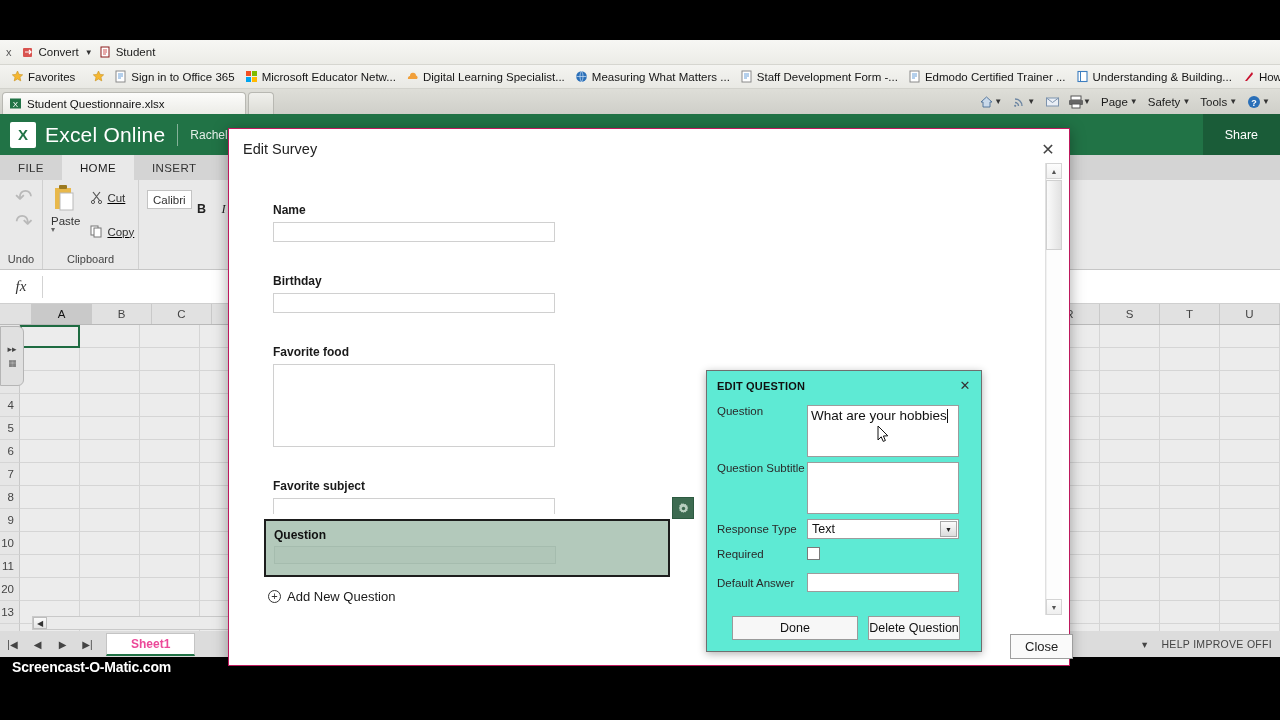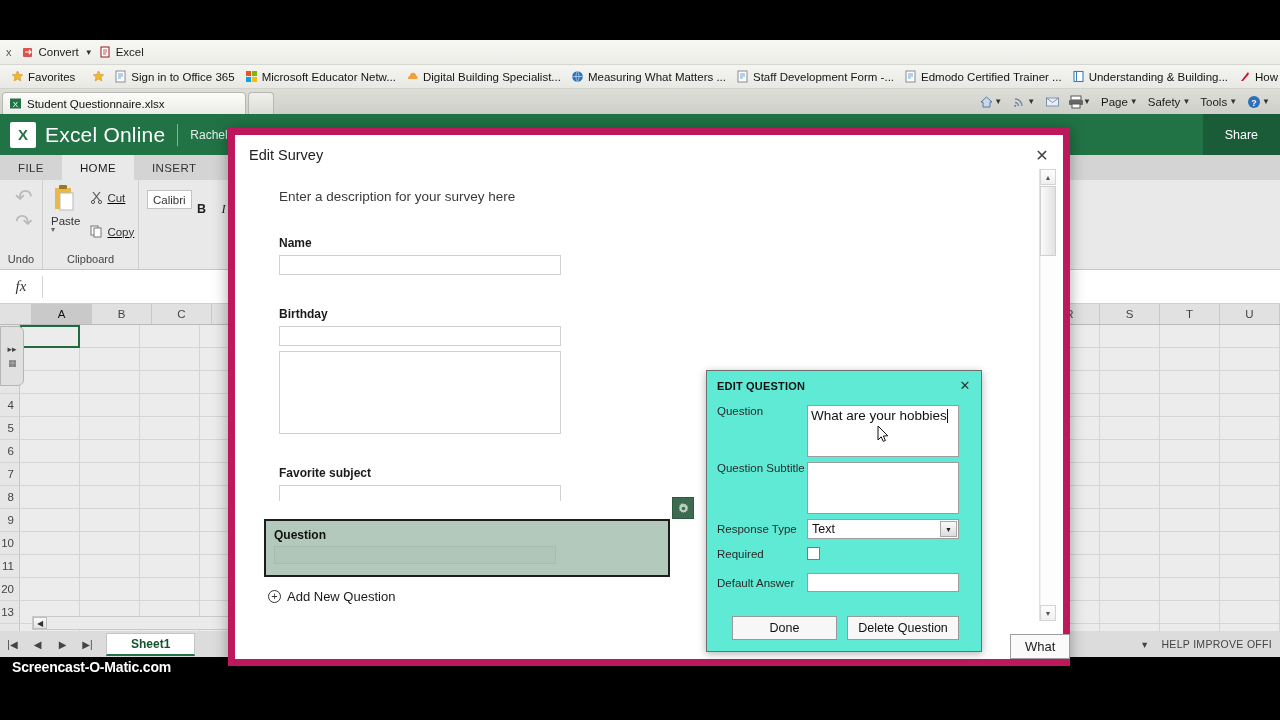--- a/index.html
+++ b/index.html
@@ -161,35 +161,35 @@
              background: #ebebeb; border: 1px solid #c9c9c9; display: flex; align-items: center; }
   .hs-arrow { width: 14px; height: 12px; display: flex; align-items: center;
               justify-content: center; font-size: 8px; color: #333;
               border: 1px solid #bdbdbd; background: linear-gradient(#fbfbfb,#e4e4e4); }
 
   .sheet-bar { position: absolute; left: 0; top: 631px; width: 1280px; height: 26px;
                background: #dcdcdc; display: flex; align-items: center; }
   .navb { width: 25px; text-align: center; font-size: 10px; color: #444; }
   .sheet-tab { margin-left: 6px; padding: 3px 24px; background: #fff;
                border: 1px solid #c4c4c4; border-bottom: 2px solid #217346;
-               font-size: 12px; font-weight: bold; color: #14532d; }
+               font-size: 12px; font-weight: bold; color: #ec4899; }
   .status-right { margin-left: auto; display: flex; align-items: center; gap: 14px;
                   padding-right: 8px; font-size: 10.5px; color: #444; letter-spacing: .3px; }
 
   .watermark {
     position: absolute; left: 6px; top: 658px;
     font-family: "Liberation Sans", sans-serif; font-weight: bold; font-size: 14px;
     color: #fff; background: #000; padding: 1px 6px; letter-spacing: -0.2px;
     text-shadow: 0 0 2px #000;
   }
 
   
   .survey-dlg {
     position: absolute; left: 228px; top: 128px; width: 842px; height: 538px;
-    background: #fff; border: 7px solid #be185d;
+    background: #fff; border: 1px solid #be185d;
     box-shadow: 0 2px 14px rgba(0,0,0,.35);
   }
   .survey-title { position: absolute; left: 14px; top: 12px; font-size: 14.5px; color: #222; }
   .survey-close { position: absolute; right: 10px; top: 9px; width: 22px; height: 22px;
                   display: flex; align-items: center; justify-content: center;
                   font-size: 16px; color: #444; }
   .survey-body { position: absolute; left: 0; top: 42px; width: 810px; height: 496px;
                  overflow: hidden; padding: 0 0 0 44px; }
   .survey-desc { font-size: 13.5px; color: #3a3a3a; margin-top: 12px; }
   .q-label { font-size: 12px; font-weight: bold; color: #1a1a1a; margin-top: 32px; }
@@ -284,21 +284,21 @@
         <span>Convert</span>
       </div>
       <span class="caret">▼</span>
       <div class="cmd-item">
         <span class="ico">
           <svg width="13" height="13" viewBox="0 0 13 13">
               <rect x="2" y="1" width="8" height="10" fill="#fff" stroke="#8b1a1a" stroke-width="1"></rect>
               <path d="M4 4h4M4 6h4M4 8h3" stroke="#c44" stroke-width=".9"></path>
             </svg>
         </span>
-        <span>Excel</span>
+        <span>Student</span>
       </div>
     </div>
 
     <div class="favbar">
       <div class="fav-item">
         <span class="ico">
           <svg width="13" height="13" viewBox="0 0 13 13">
               <path d="M6.5 1l1.6 3.4 3.6.4-2.7 2.5.8 3.6-3.3-1.9-3.3 1.9.8-3.6L1.3 4.8l3.6-.4z" fill="#f5b731" stroke="#c8911f" stroke-width=".6"></path>
             </svg>
         </span>
@@ -330,21 +330,21 @@
             </svg>
           </span>
         <span>Microsoft Educator Netw...</span>
       </div>
       <div class="fav-item">
         <span class="ico">
             <svg width="13" height="13" viewBox="0 0 13 13">
               <path d="M2 9a2.2 2.2 0 012-2.9A3 3 0 0110 5.6 2 2 0 0111 9z" fill="#f1a03a"></path>
             </svg>
           </span>
-        <span>Digital Building Specialist...</span>
+        <span>Digital Learning Specialist...</span>
       </div>
       <div class="fav-item">
         <span class="ico">
             <svg width="13" height="13" viewBox="0 0 13 13">
               <circle cx="6.5" cy="6.5" r="5.3" fill="#2a6fb8"></circle>
               <path d="M1.5 6.5h10M6.5 1.2c2 2.5 2 8 0 10.6M6.5 1.2c-2 2.5-2 8 0 10.6" stroke="#cfe3f6" stroke-width=".7" fill="none"></path>
             </svg>
           </span>
         <span>Measuring What Matters ...</span>
       </div>
@@ -920,28 +920,28 @@
     </div>
   </div>
 
   <div class="watermark">Screencast-O-Matic.com</div>
 
   <div class="survey-dlg">
     <div class="survey-title">Edit Survey</div>
     <div class="survey-close">✕</div>
 
     <div class="survey-body">
-      <div class="survey-desc">Enter a description for your survey here</div>
 
       <div class="q-label">Name</div>
       <div class="q-input"></div>
 
       <div class="q-label">Birthday</div>
       <div class="q-input"></div>
 
+      <div class="q-label">Favorite food</div>
       <div class="q-input tall"></div>
 
       <div class="q-label">Favorite subject</div>
       <div class="q-input cut"></div>
     </div>
 
     <div class="vscroll">
       <div class="vs-arrow">▲</div>
       <div class="vs-track"></div>
       <div class="vs-thumb"></div>
@@ -958,21 +958,21 @@
     <svg width="13" height="13" viewBox="0 0 13 13">
         <path d="M6.5 1.4l1 .9 1.3-.3.5 1.3 1.3.5-.3 1.3.9 1-.9 1 .3 1.3-1.3.5-.5 1.3-1.3-.3-1 .9-1-.9-1.3.3-.5-1.3-1.3-.5.3-1.3-.9-1 .9-1L2.4 3.3l1.3-.5.5-1.3 1.3.3z" fill="#b9cfc0"></path>
         <circle cx="6.5" cy="6.5" r="1.7" fill="#3d6b51"></circle>
       </svg>
   </div>
   <div class="addnew">
     <span class="plus-circle">+</span>
     <span>Add New Question</span>
   </div>
 
-  <div class="close-btn">What</div>
+  <div class="close-btn">Close</div>
 
   <div class="eq-panel">
     <div class="eq-title">EDIT QUESTION</div>
     <div class="eq-close">✕</div>
 
     <div class="eq-row" style="left:0;top:34px;">
       <div class="eq-label">Question</div>
       <div class="eq-field eq-textarea"><span>What are your hobbies</span><span class="caret-bar"></span></div>
     </div>
 
@@ -993,22 +993,22 @@
       <div class="eq-label">Required</div>
       <div class="eq-check"></div>
     </div>
 
     <div class="eq-row" style="left:0;top:202px;align-items:center;">
       <div class="eq-label">Default Answer</div>
       <div class="eq-field eq-text"></div>
     </div>
 
     <div class="eq-btns">
-      <div class="eq-btn" style="width:105px;">Done</div>
-      <div class="eq-btn" style="width:112px;">Delete Question</div>
+      <div class="eq-btn" style="width:126px;">Done</div>
+      <div class="eq-btn" style="width:92px;">Delete Question</div>
     </div>
   </div>
 
   <div class="cursor">
     <svg width="13" height="19" viewBox="0 0 13 19">
         <path d="M1 1l0 14 3.2-3.2 2 4.6 2.2-.9-2-4.5 4.4-.2z" fill="#fff" stroke="#111" stroke-width="1"></path>
       </svg>
   </div>
 
 </div>

